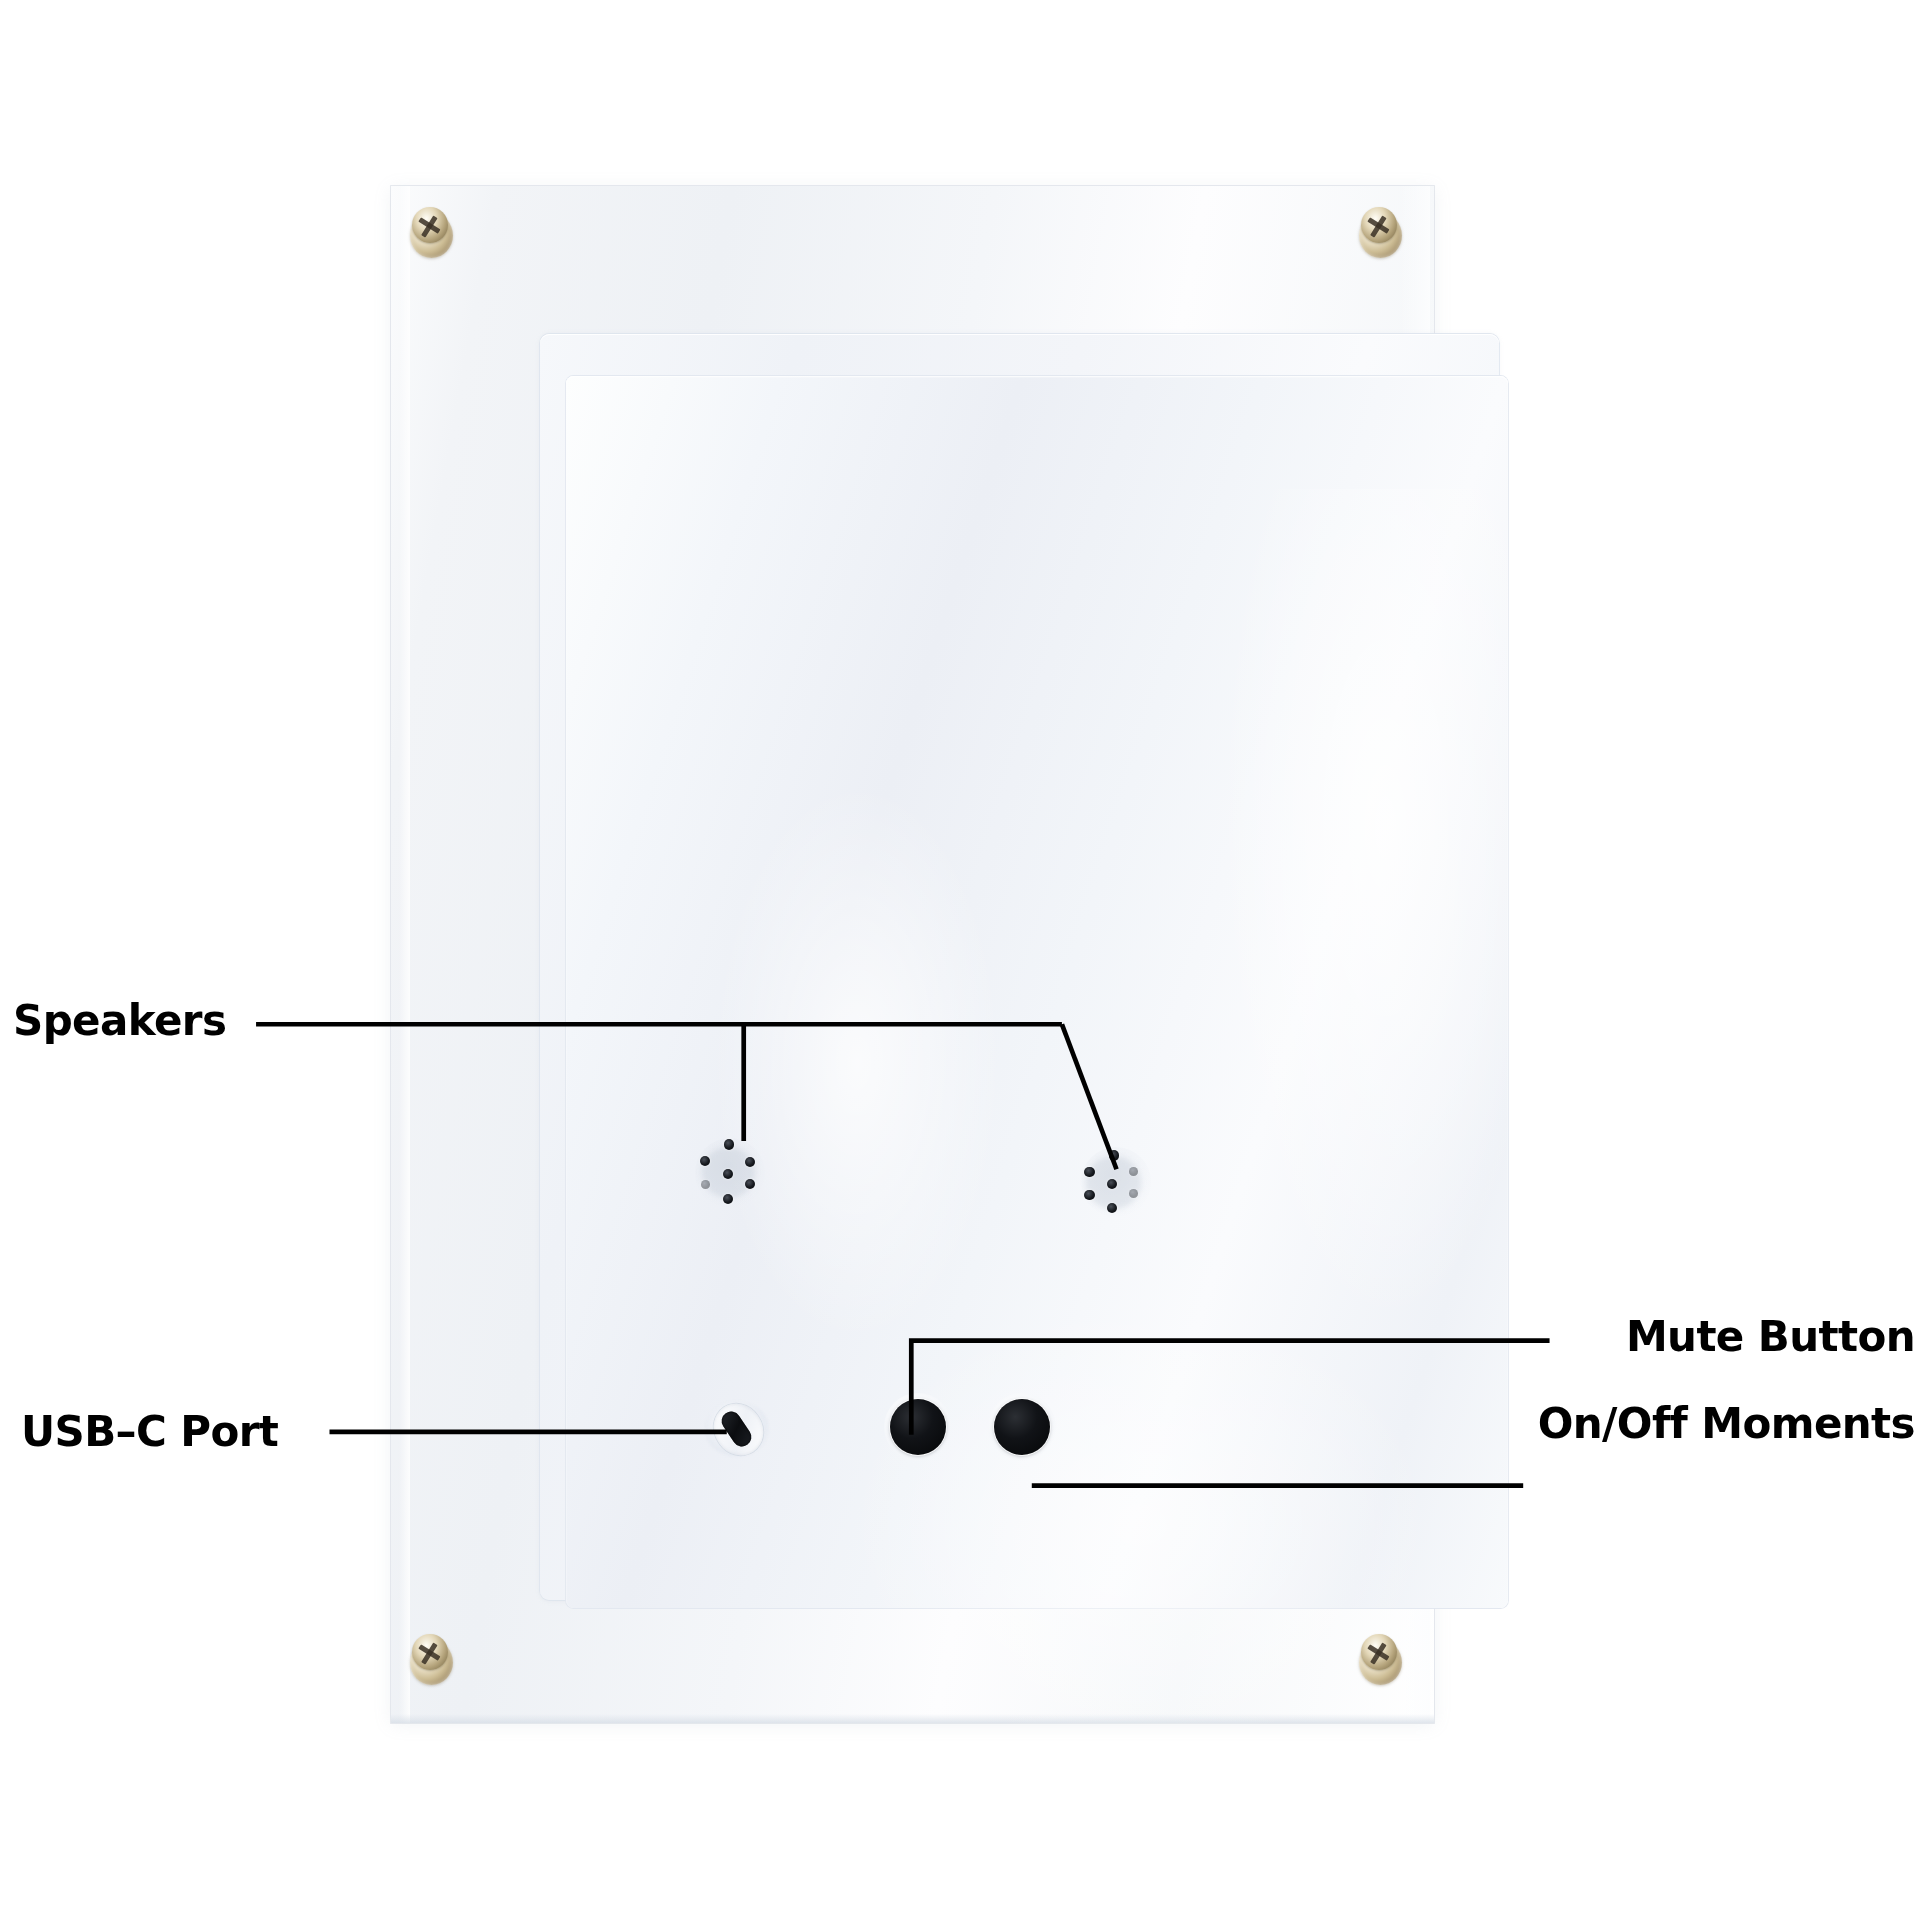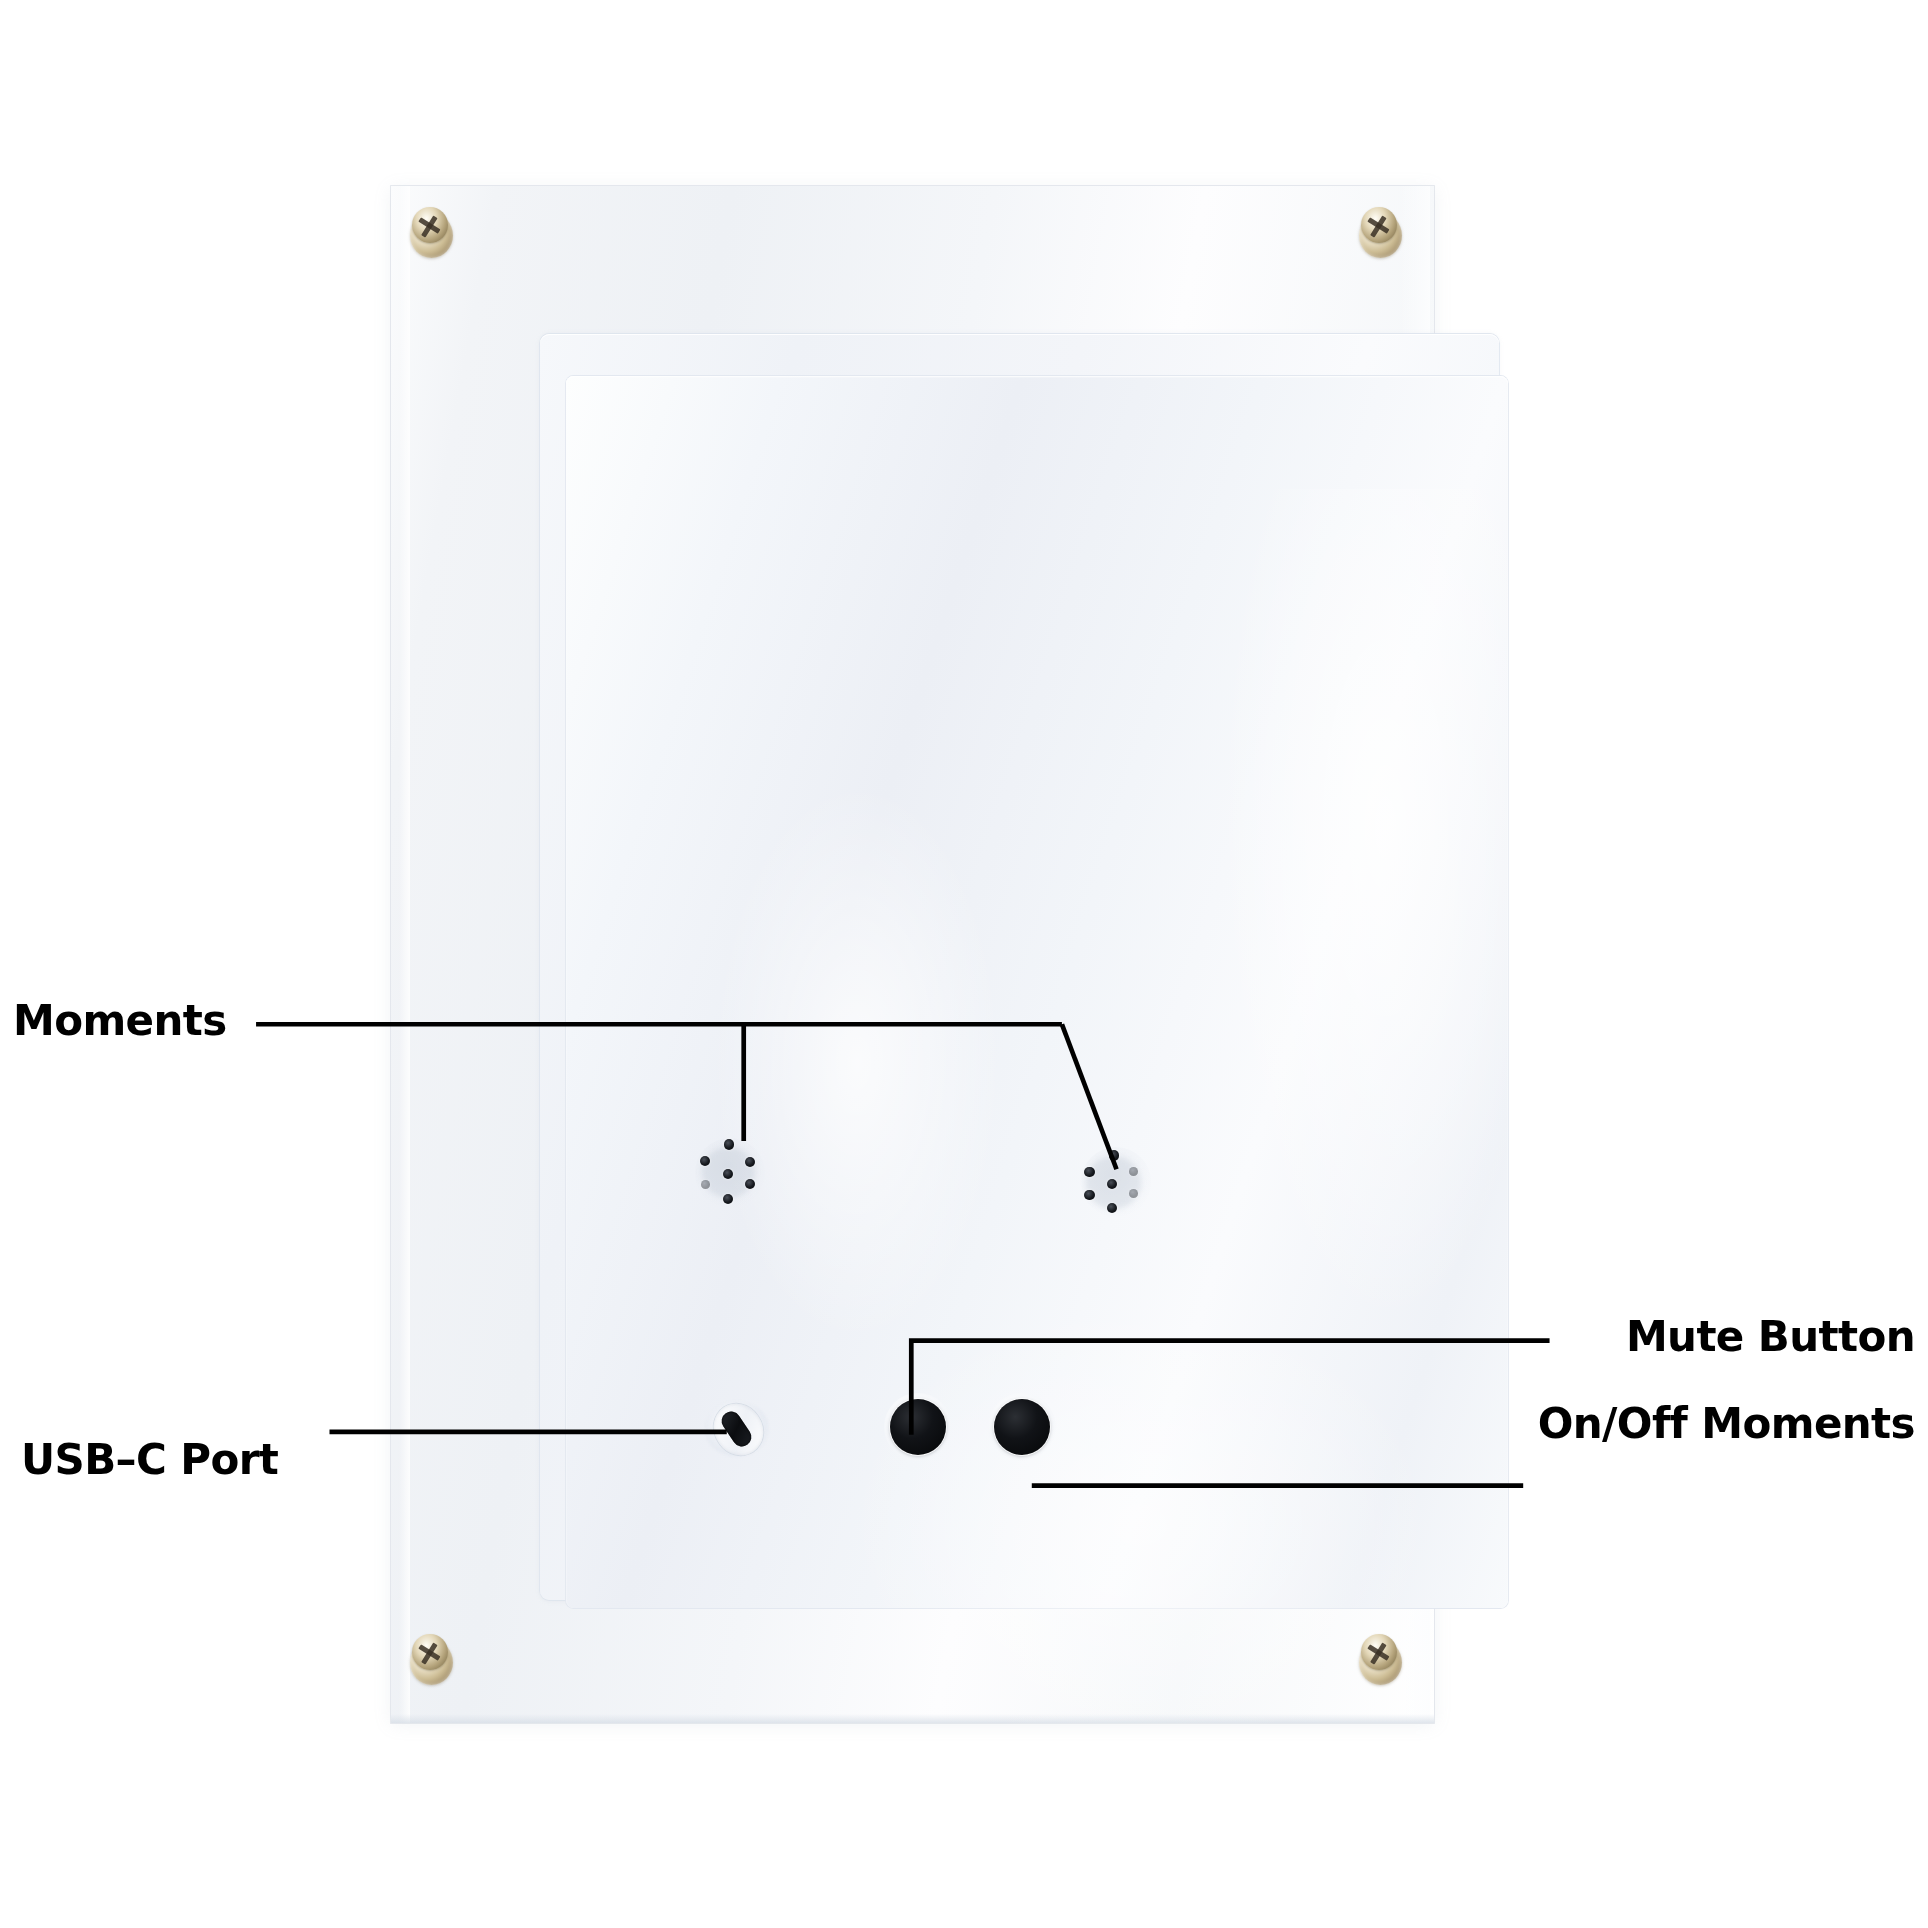--- a/index.html
+++ b/index.html
@@ -369,21 +369,21 @@
     font-weight: 700;
     font-size: 42px;
     letter-spacing: -0.6px;
     color: #000000;
     white-space: nowrap;
     line-height: 1;
   }
   .callout.right-side { text-align: right; }
 
   .lbl-speakers { left: 13px;  top: 1000px; }
-  .lbl-usbc     { left: 21px;  top: 1411px; margin-top: 28px; }
+  .lbl-usbc     { left: 21px;  top: 1411px; }
   .lbl-mute     { right: 13px; top: 1316px; }
   .lbl-onoff    { right: 13px; top: 1403px; }
 </style>
 </head>
 <body>
 
 <div id="stage">
 
   <div class="device">
 
@@ -475,21 +475,21 @@
       <path d="M 1128 1088 L 1186 1242"></path>
 
       <path d="M 350 1521 L 772 1521"></path>
 
       <path d="M 968 1524 L 968 1424 L 1646 1424"></path>
 
       <path d="M 1096 1578 L 1618 1578"></path>
     </g>
   </svg>
 
-  <div class="callout lbl-speakers">Moments</div>
+  <div class="callout lbl-speakers">Speakers</div>
 
   <div class="callout lbl-usbc">USB–C Port</div>
 
   <div class="callout right-side lbl-mute">Mute Button</div>
 
   <div class="callout right-side lbl-onoff">On/Off Moments</div>
 
 </div>
 
 

